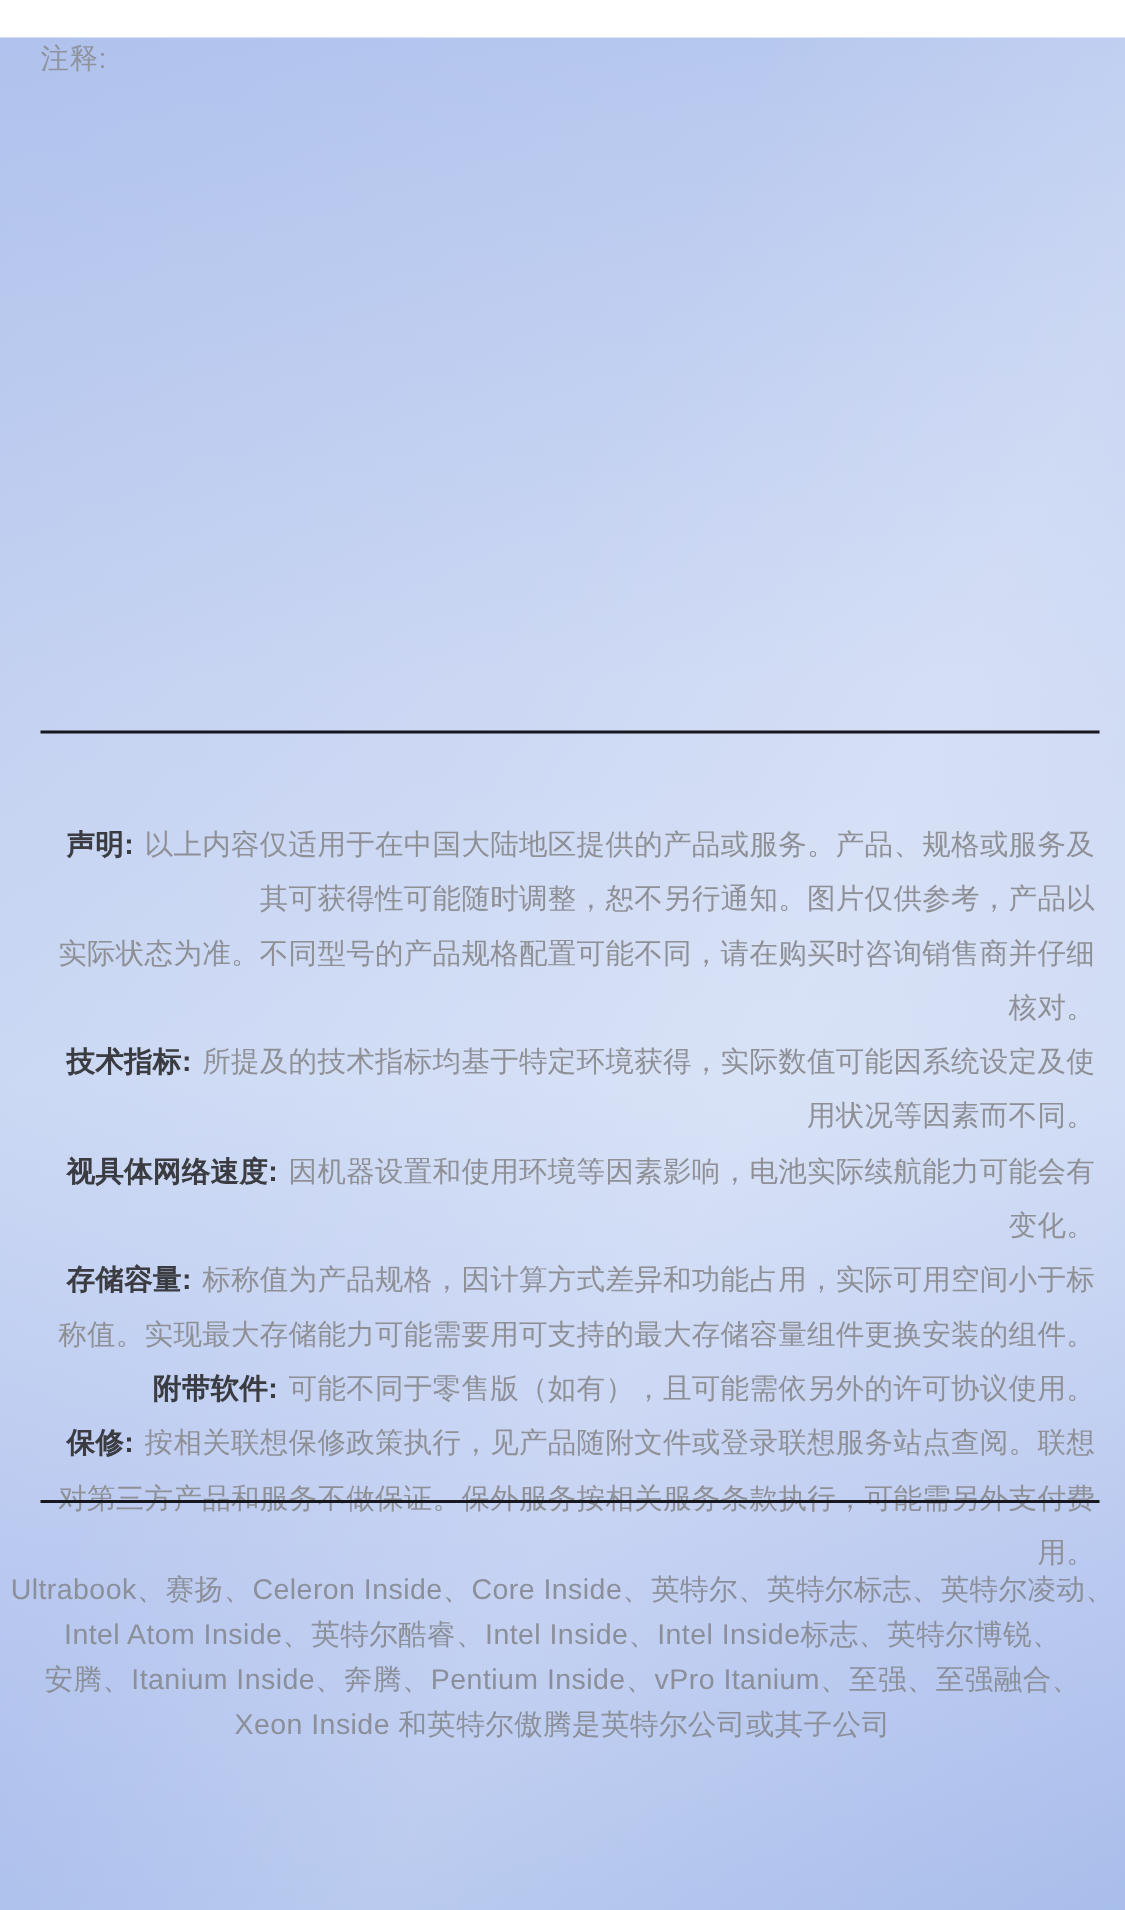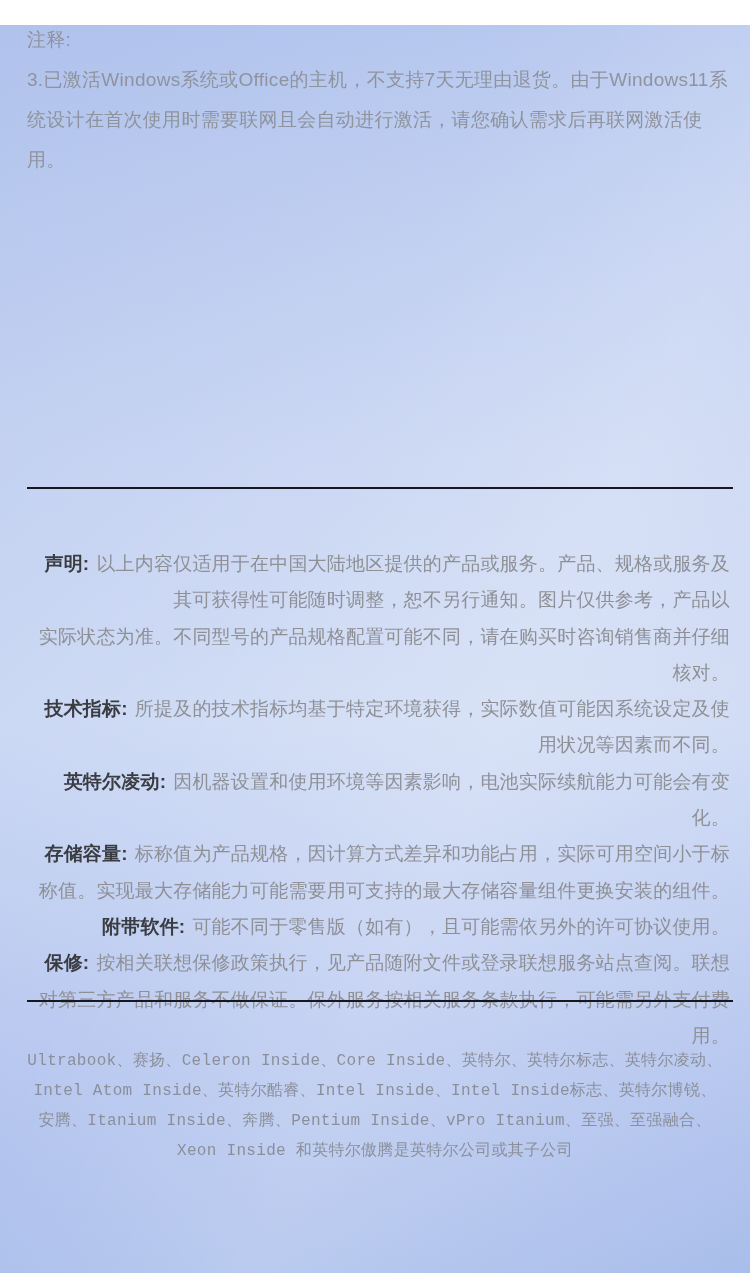--- a/index.html
+++ b/index.html
@@ -65,46 +65,44 @@
   .disclaimers .disc-text {
     white-space: pre-line;
   }
 
   
   .trademarks {
     position: absolute;
     top: 1021px;
     left: 0;
     width: 750px;
-    font-size: 16px;
+    font-size: 19px;
     line-height: 30px;
     color: #8b8f99;
     text-align: center;
     letter-spacing: 0.3px;
-    font-family: Liberation Mono, monospace;
   }
   .trademarks div { margin: 0; }
 </style>
 </head>
 <body>
 
 <div class="page">
 
   <section class="notes">
     <p>注释:</p>
-    <p>3.已激活Windows系统或Office的主机，不支持7天无理由退货。由于Windows11系统设计在首次使用时需要联网且会自动进行激活，请您确认需求后再联网激活使用。</p>
   </section>
 
   <div class="divider divider-1"></div>
 
   <section class="disclaimers">
     <p><span class="disc-label">声明:</span><span class="disc-text">以上内容仅适用于在中国大陆地区提供的产品或服务。产品、规格或服务及其可获得性可能随时调整，恕不另行通知。图片仅供参考，产品以
 实际状态为准。不同型号的产品规格配置可能不同，请在购买时咨询销售商并仔细核对。</span></p>
     <p><span class="disc-label">技术指标:</span><span class="disc-text">所提及的技术指标均基于特定环境获得，实际数值可能因系统设定及使用状况等因素而不同。</span></p>
-    <p><span class="disc-label">英特尔凌动:</span><span class="disc-text">因机器设置和使用环境等因素影响，电池实际续航能力可能会有变化。</span></p>
+    <p><span class="disc-label">视具体网络速度:</span><span class="disc-text">因机器设置和使用环境等因素影响，电池实际续航能力可能会有变化。</span></p>
     <p><span class="disc-label">存储容量:</span><span class="disc-text">标称值为产品规格，因计算方式差异和功能占用，实际可用空间小于标称值。实现最大存储能力可能需要用可支持的最大存储容量组件更换安装的组件。</span></p>
     <p><span class="disc-label">附带软件:</span><span class="disc-text">可能不同于零售版（如有），且可能需依另外的许可协议使用。</span></p>
     <p><span class="disc-label">保修:</span><span class="disc-text">按相关联想保修政策执行，见产品随附文件或登录联想服务站点查阅。联想对第三方产品和服务不做保证。保外服务按相关服务条款执行，可能需另外支付费用。</span></p>
   </section>
 
   <div class="divider divider-2"></div>
 
   <section class="trademarks">
     <div>Ultrabook、赛扬、Celeron Inside、Core Inside、英特尔、英特尔标志、英特尔凌动、</div>
     <div>Intel Atom Inside、英特尔酷睿、Intel Inside、Intel Inside标志、英特尔博锐、</div>

